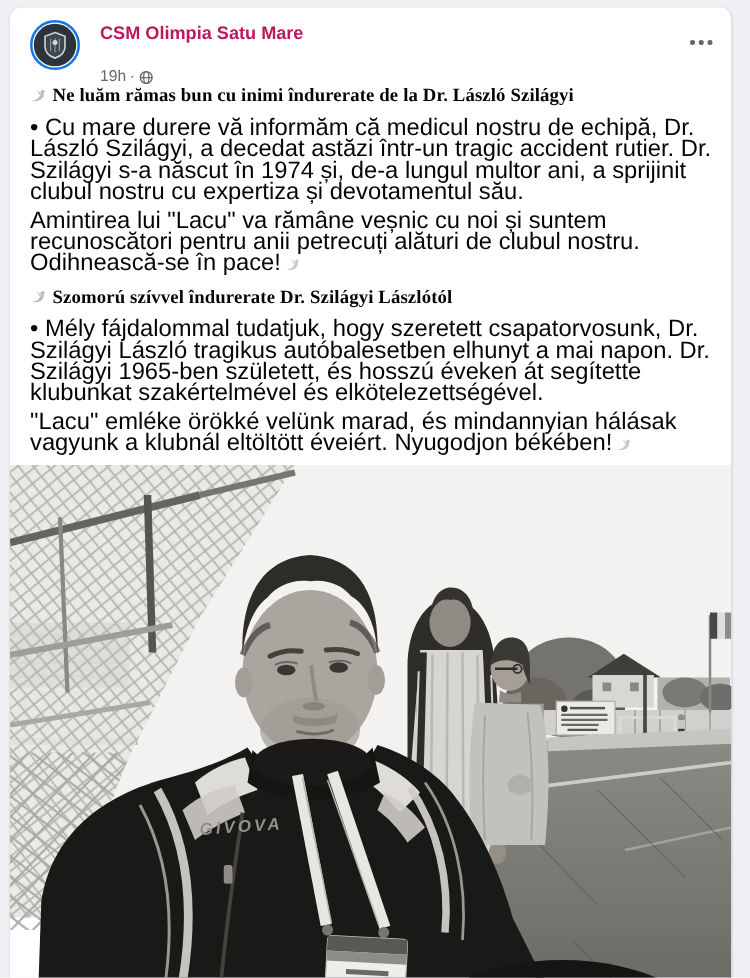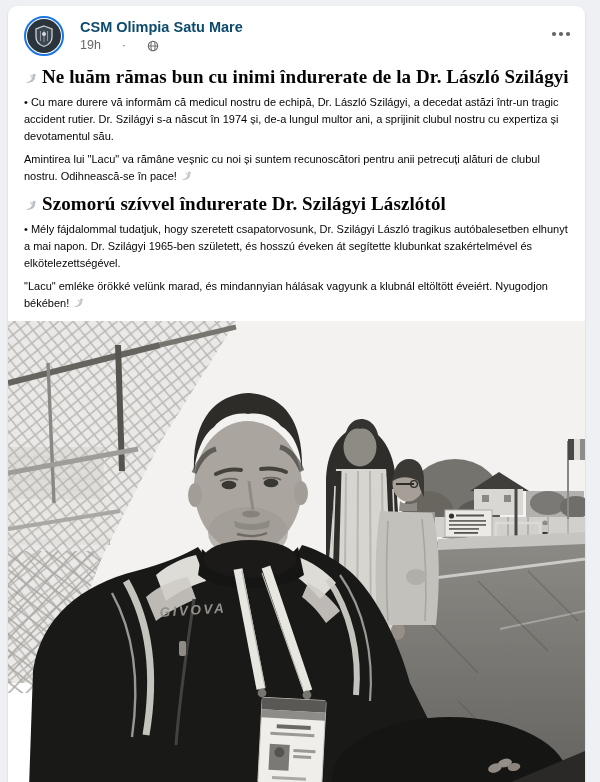--- a/index.html
+++ b/index.html
@@ -18,36 +18,36 @@
   .hdr{position:relative;padding:10px 16px 0 16px;height:44px;}
   .avatar{
     position:absolute;left:16px;top:10px;width:40px;height:40px;border-radius:50%;
     border:2px solid #1b74e4;box-sizing:border-box;background:#fff;cursor:pointer;
   }
   .avatar .crest{
     position:absolute;left:1px;top:1px;width:34px;height:34px;border-radius:50%;
     background:#2b333b;display:flex;align-items:center;justify-content:center;
   }
   .hdr-texts{margin-left:56px;padding-top:2px;}
-  .page-name{font-size:14.5px;font-weight:700;color:#0c4a6e;line-height:18px;cursor:pointer;}
-  .meta{display:flex;align-items:center;gap:20px;margin-top:2px;
+  .page-name{font-size:14.5px;font-weight:700;color:#be185d;line-height:18px;cursor:pointer;}
+  .meta{display:flex;align-items:center;gap:2px;margin-top:18px;
         font-size:12.5px;color:#65676b;line-height:15px;}
   .meta .dot{padding:0 1px;}
   .more-btn{
     position:absolute;right:8px;top:12px;width:32px;height:32px;border-radius:50%;
     display:flex;align-items:center;justify-content:center;gap:3.5px;cursor:pointer;
   }
   .more-btn i{width:3.6px;height:3.6px;border-radius:50%;background:#65676b;display:block;}
   
   .post-text{padding:0 16px;color:#050505;}
   .post-h{
     margin:8px 0 0;font-family:"Liberation Serif","DejaVu Serif",serif;
-    font-weight:700;font-size:19px;line-height:18px;letter-spacing:.1px;
-  }
-  .post-p{margin:6px 0 0;font-size:11px;line-height:17px;}
+    font-weight:700;font-size:15px;line-height:18px;letter-spacing:.1px;
+  }
+  .post-p{margin:6px 0 0;font-size:19px;line-height:17px;}
   .dove{display:inline-block;vertical-align:-2px;margin-right:4px;}
   .dove.tail{margin:0 0 0 3px;}
   
   figure.photo{margin:7px 0 0;line-height:0;cursor:pointer;}
   figure.photo svg{display:block;}
 </style>
 </head>
 <body>
 
 <div class="card">

